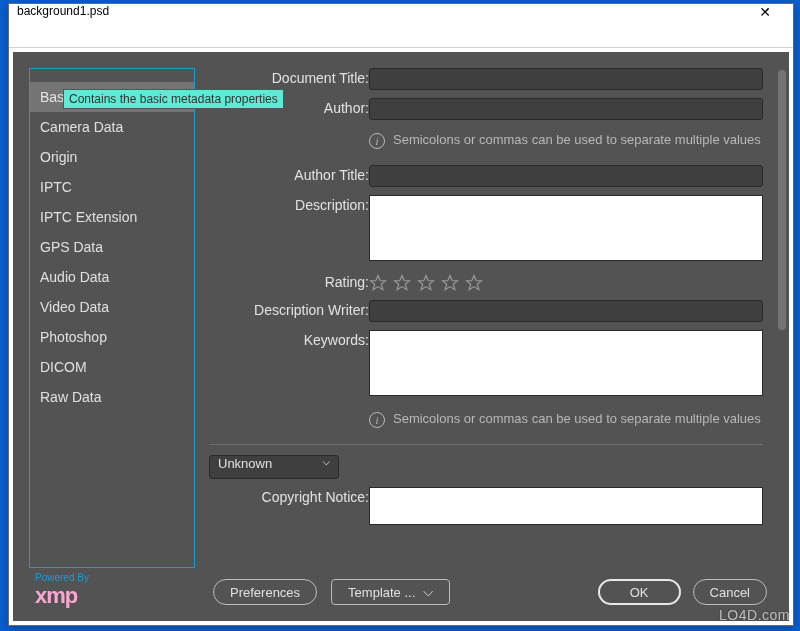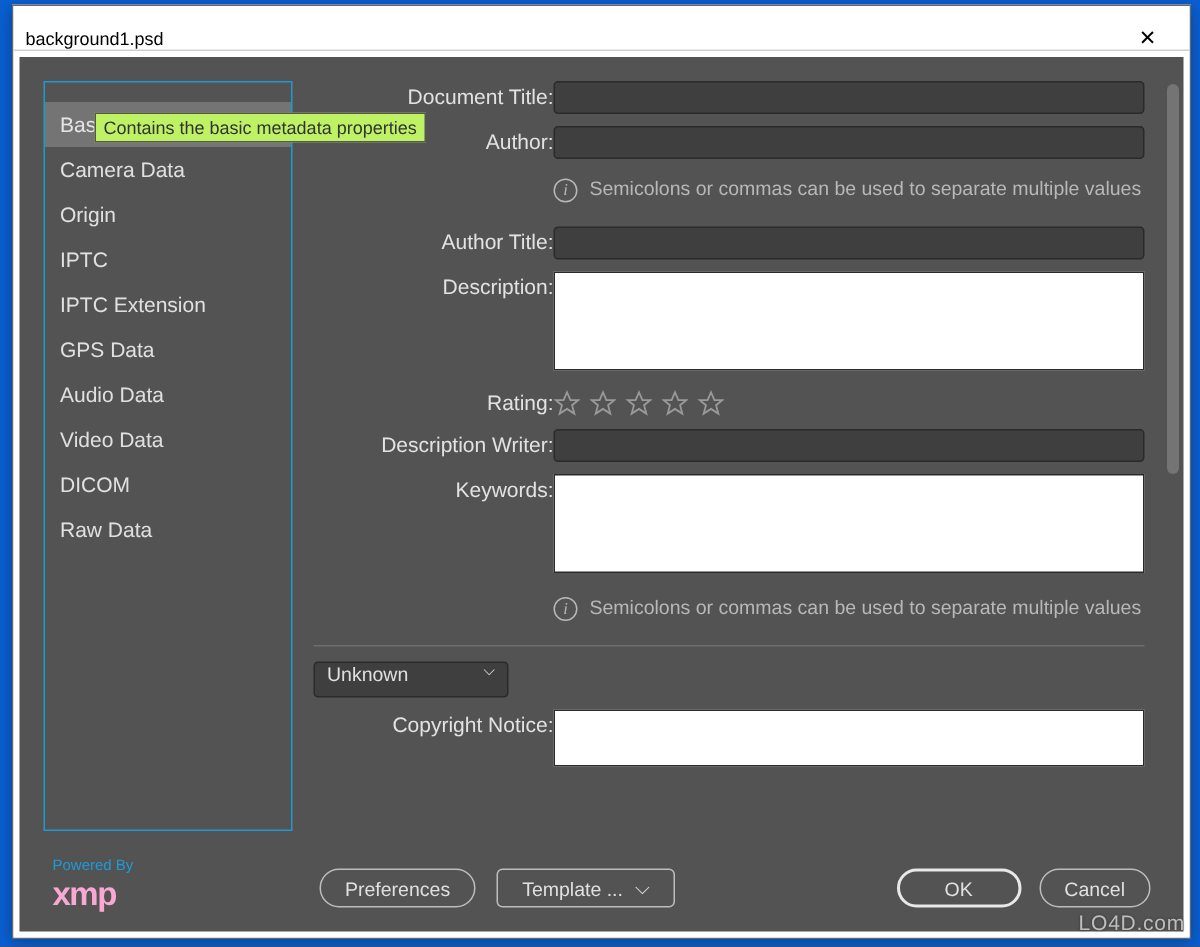--- a/index.html
+++ b/index.html
@@ -18,24 +18,24 @@
     top: 3px;
     width: 786px;
     height: 623px;
     background: #fff;
     border: 1px solid #6a6a6a;
     display: flex;
     flex-direction: column;
     box-shadow: 0 2px 10px rgba(0,0,0,0.3);
   }
   .titlebar {
-    height: 30px;
+    height: 44px;
     background: #ffffff;
     display: flex;
-    align-items: flex-end;
+    align-items: flex-start;
     padding: 0 8px;
     border-bottom: 1px solid #d0d0d0;
     color: #000;
   }
   .titlebar .title { flex: 1; font-size: 12px; }
   .titlebar .close {
     width: 40px;
     text-align: center;
     font-size: 14px;
     cursor: pointer;
@@ -72,21 +72,21 @@
   }
   .sidebar-item.selected {
     background: #747474;
     color: #e5e5e5;
     margin-top: 13px;
   }
   .tooltip {
     position: absolute;
     left: 50px;
     top: 37px;
-    background: #bef264;
+    background: #5eead4;
     color: #333;
     border: 1px solid #555;
     padding: 2px 5px;
     font-size: 12px;
     white-space: nowrap;
     z-index: 10;
   }
   .form {
     position: absolute;
     left: 196px;
@@ -264,20 +264,21 @@
 
       <div class="sidebar">
         <div class="sidebar-item selected">Basic</div>
         <div class="sidebar-item">Camera Data</div>
         <div class="sidebar-item">Origin</div>
         <div class="sidebar-item">IPTC</div>
         <div class="sidebar-item">IPTC Extension</div>
         <div class="sidebar-item">GPS Data</div>
         <div class="sidebar-item">Audio Data</div>
         <div class="sidebar-item">Video Data</div>
+        <div class="sidebar-item">Photoshop</div>
         <div class="sidebar-item">DICOM</div>
         <div class="sidebar-item">Raw Data</div>
       </div>
 
       <div class="tooltip">Contains the basic metadata properties</div>
 
       <div class="form">
 
         <div class="row">
           <div class="row-label">Document Title:</div>

